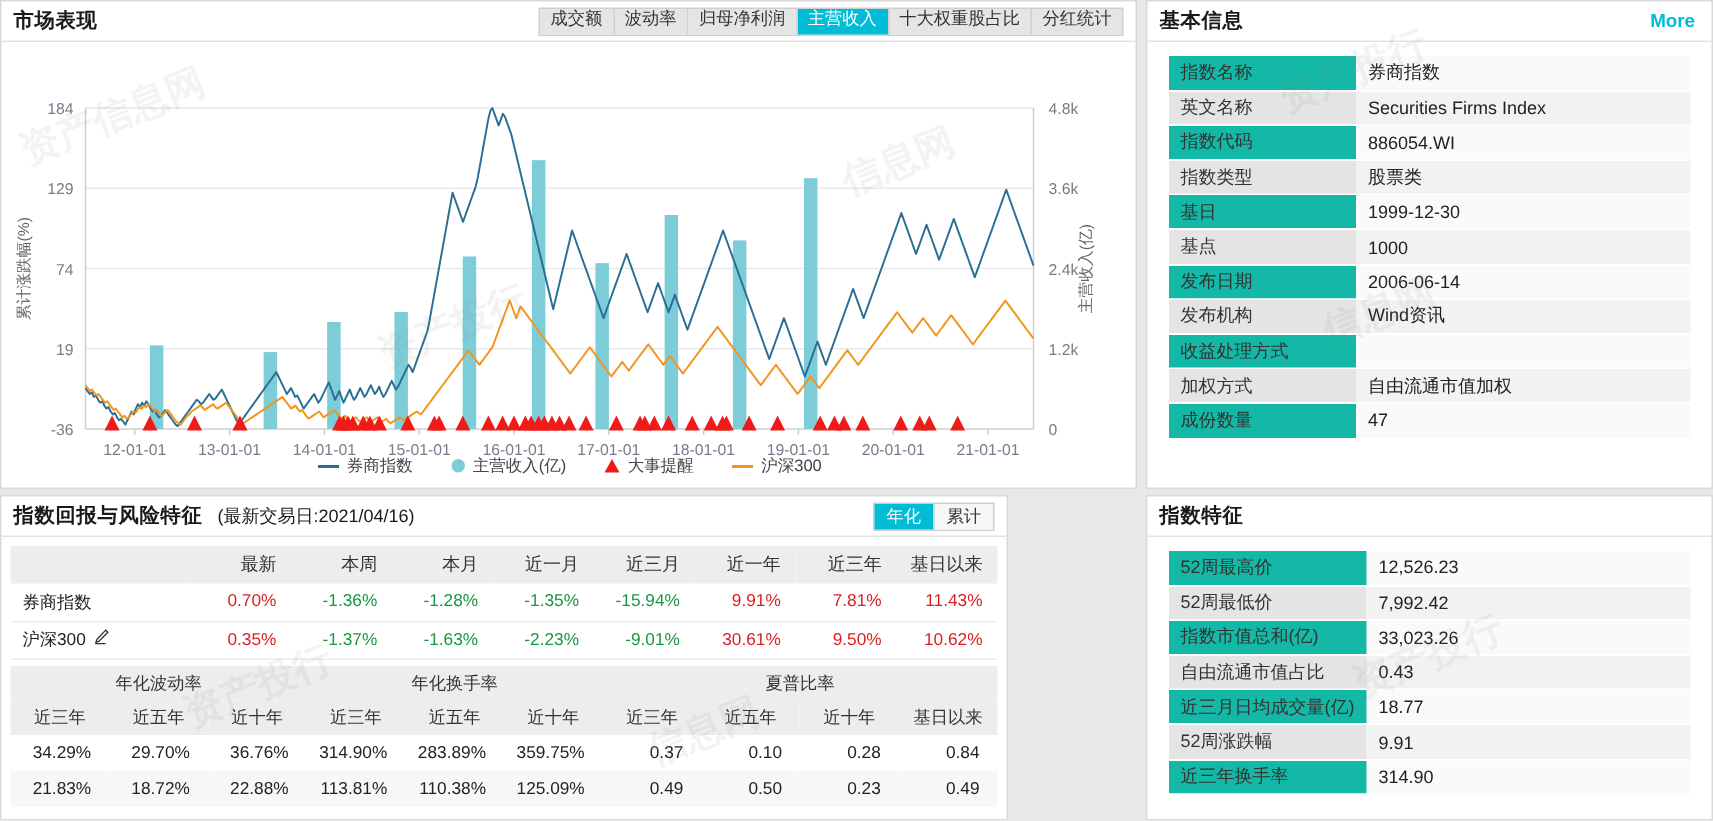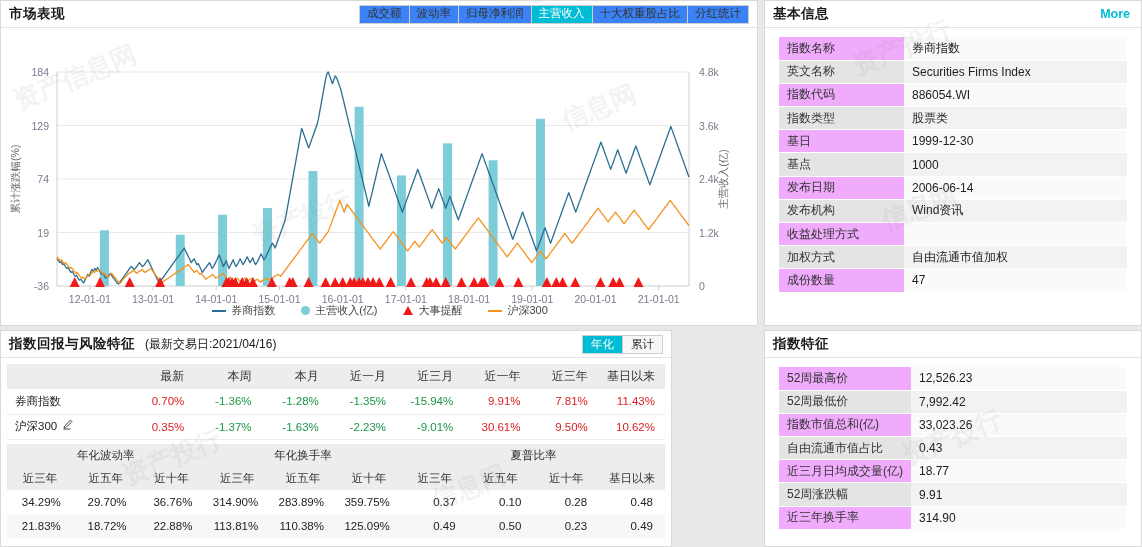--- a/index.html
+++ b/index.html
@@ -60,21 +60,21 @@
     display: flex;
     align-items: stretch;
     height: 19px;
     border: 1px solid #cfcfcf;
   }
   .tab {
     display: flex; align-items: center; justify-content: center;
     padding: 0 7px;
     font-size: 11.5px;
     color: #333;
-    background: #3b82f6;
+    background: #e5e5e5;
     border-right: 1px solid #cfcfcf;
     cursor: pointer;
     white-space: nowrap;
     line-height: 1;
   }
   .tab:last-child { border-right: none; }
   .tab.active { background: #00bcd4; color: #fff; }
 
   .toggle {
     margin-left: auto;
@@ -125,21 +125,21 @@
   .info-table td {
     font-size: 12px;
     color: #222;
     height: 23.2px;
     padding: 0 8px;
     border-bottom: 1px solid #fff;
     white-space: nowrap;
     overflow: hidden;
   }
   .info-table tr td.k {
-    background: #f0abfc;
+    background: #14b8a6;
     color: #333;
     width: 125px;
   }
   .info-table tr td.v { background: #fafafa; }
   .info-table tr:nth-child(even) td.k { background: #e4e4e4; }
   .info-table tr:nth-child(even) td.v { background: #f2f2f2; }
 
   .ch-table td.k { width: 210px; }
 
   
@@ -479,21 +479,21 @@
             <tr class="">
               <td>34.29%</td>
               <td>29.70%</td>
               <td>36.76%</td>
               <td>314.90%</td>
               <td>283.89%</td>
               <td>359.75%</td>
               <td>0.37</td>
               <td>0.10</td>
               <td>0.28</td>
-              <td>0.48</td>
+              <td>0.84</td>
             </tr>
             <tr class="r2">
               <td>21.83%</td>
               <td>18.72%</td>
               <td>22.88%</td>
               <td>113.81%</td>
               <td>110.38%</td>
               <td>125.09%</td>
               <td>0.49</td>
               <td>0.50</td>

